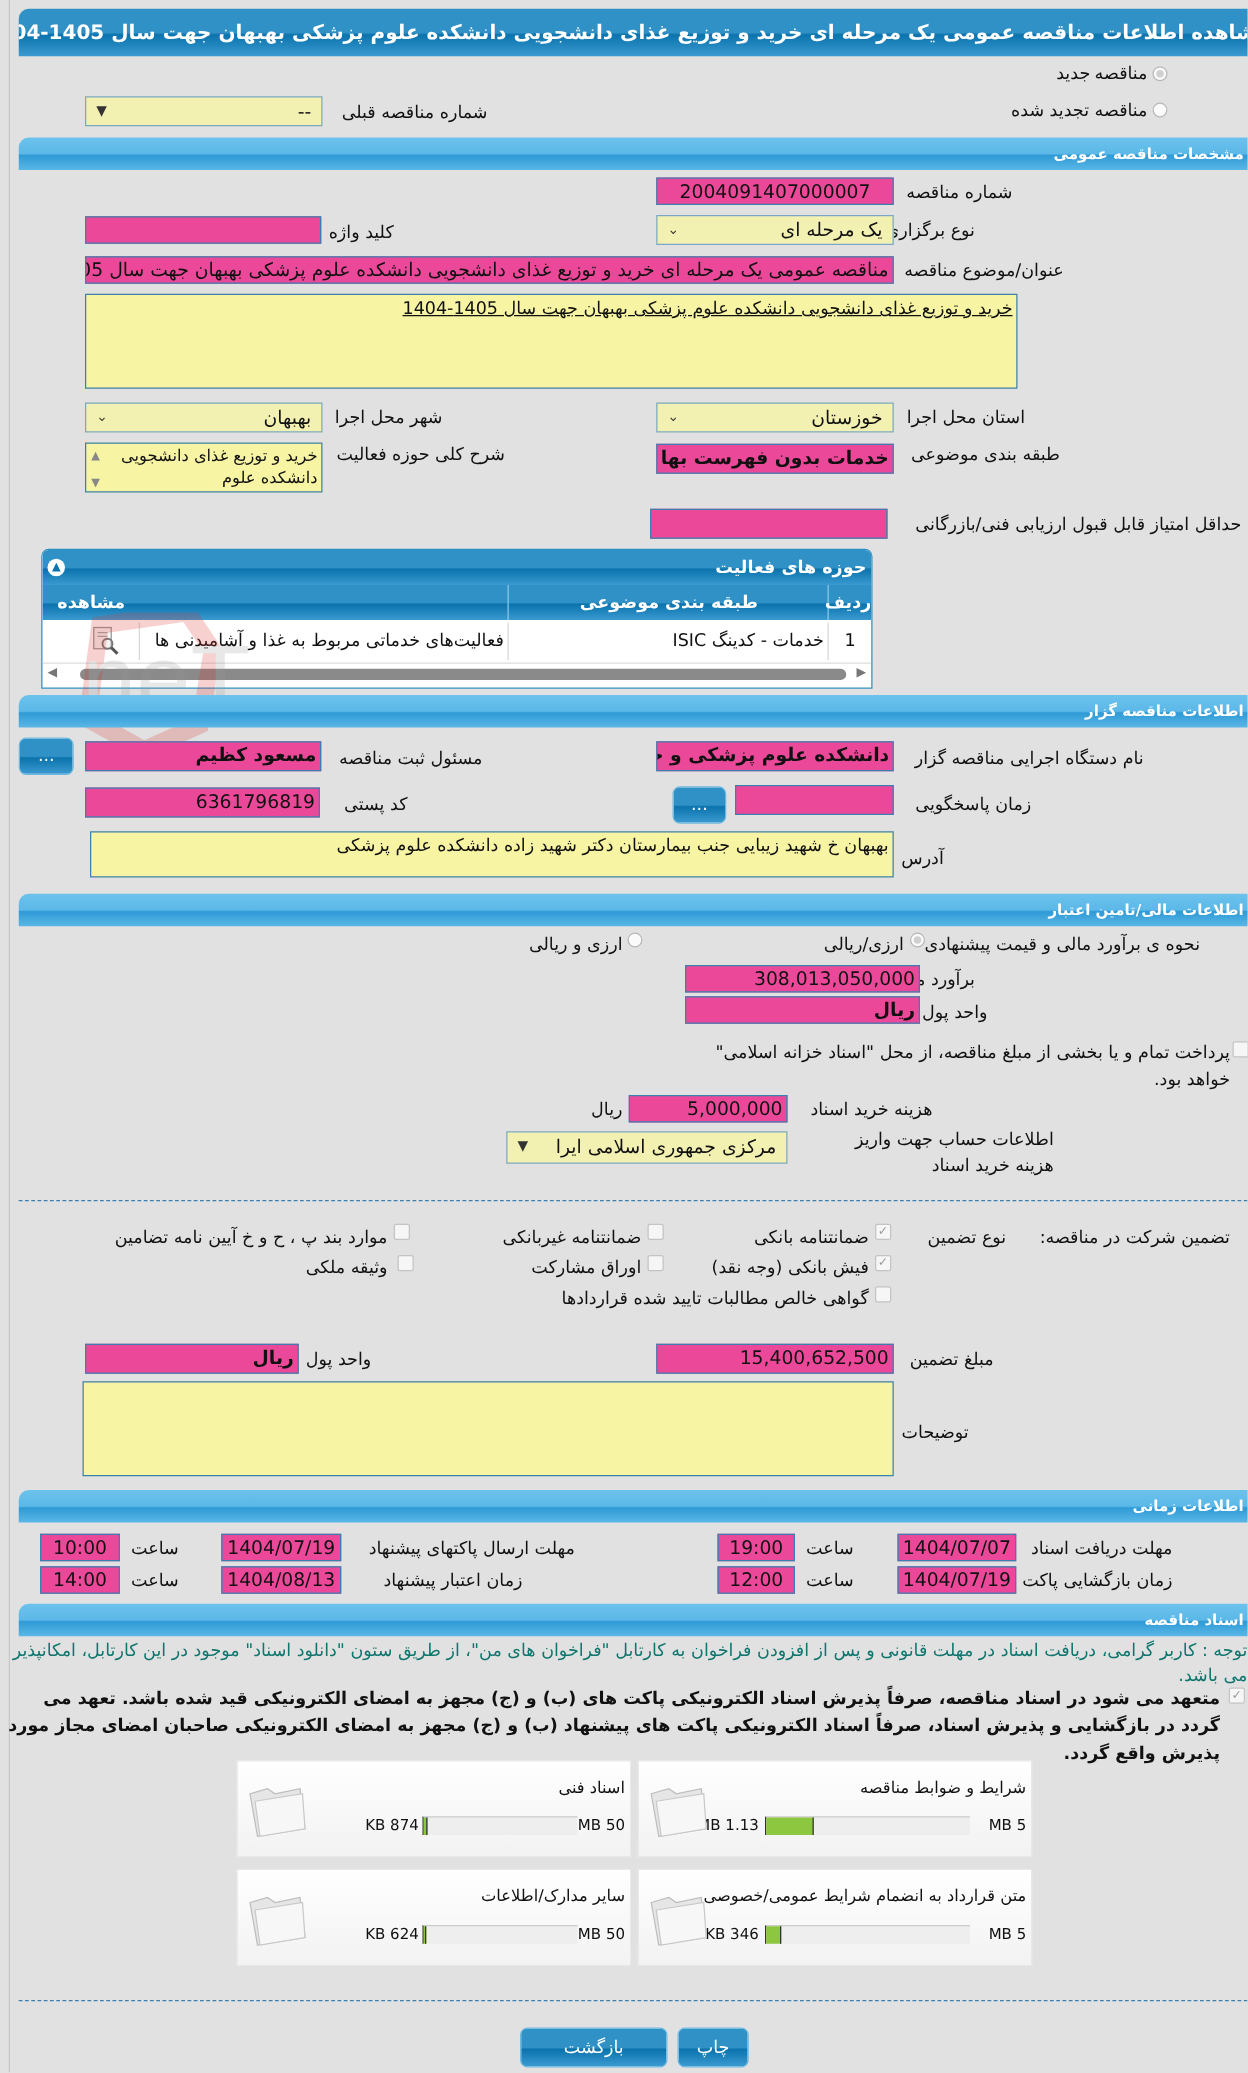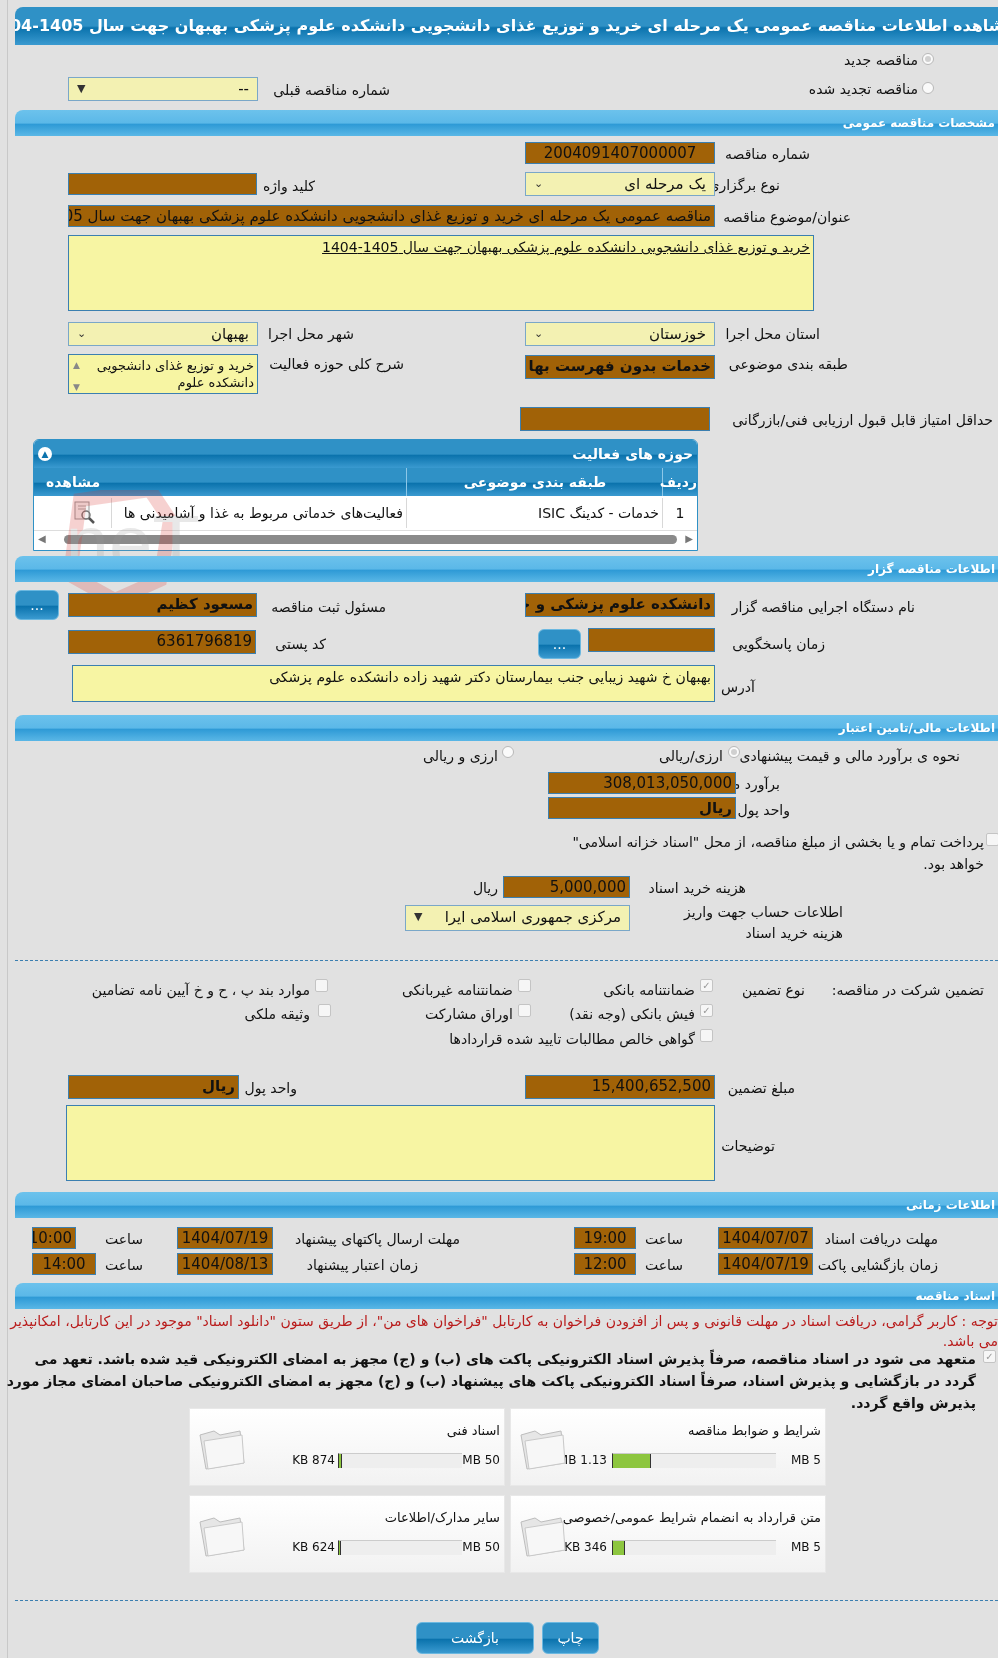--- a/index.html
+++ b/index.html
@@ -3,21 +3,21 @@
 <meta charset="utf-8">
 <style>
   html,body{margin:0;padding:0;}
   body{width:998px;height:1658px;background:#e1e1e1;font-family:"DejaVu Sans","Liberation Sans",sans-serif;font-size:14px;color:#111;position:relative;overflow:hidden;direction:rtl;}
   .leftline{position:absolute;left:7px;top:0;width:1px;height:1658px;background:#c8c8c8;}
   .titlebar{position:absolute;left:15px;top:7px;width:990px;height:38px;border-radius:8px 0 0 0;background:linear-gradient(#2f91c6 0%,#2f91c6 50%,#0b73ad 55%,#3a9ad0 100%);color:#fff;font-weight:bold;font-size:16px;line-height:38px;white-space:nowrap;overflow:hidden;padding-right:0;}
   .titlebar span{position:absolute;right:0;top:0;}
   .sec{position:absolute;left:15px;width:990px;height:26px;border-radius:8px 0 0 0;background:linear-gradient(#6cc2ec 0%,#5bb8e8 50%,#2e9ad6 55%,#5ab7e6 100%);color:#fff;font-size:12px;font-weight:bold;line-height:26px;}
   .sec span{position:absolute;right:10px;top:0;}
   .lbl{position:absolute;font-size:14px;white-space:nowrap;line-height:20px;}
-  .inp{position:absolute;background:#a16207;border:1px solid #3b7fb0;height:22px;box-sizing:border-box;font-size:15px;line-height:20px;padding:0 3px;white-space:nowrap;overflow:hidden;text-align:right;}
+  .inp{position:absolute;background:#ec4899;border:1px solid #3b7fb0;height:22px;box-sizing:border-box;font-size:15px;line-height:20px;padding:0 3px;white-space:nowrap;overflow:hidden;text-align:right;}
   .inp.c{text-align:center;}
   .inp.bold{font-weight:bold;}
   .sel{position:absolute;background:#f3f1b2;border:1px solid #7aa7c8;height:24px;box-sizing:border-box;font-size:15px;line-height:22px;padding:0 8px;white-space:nowrap;overflow:hidden;}
   .sel .arrow{position:absolute;left:8px;top:0;font-size:11px;color:#333;}
   .sel .val{position:absolute;right:8px;top:0;}
   .ta{position:absolute;background:#f7f5a3;border:1px solid #3b7fb0;box-sizing:border-box;font-size:14px;line-height:18px;padding:2px 3px;overflow:hidden;text-align:right;}
   .radio{position:absolute;width:12px;height:12px;border-radius:50%;border:1px solid #b8b8b8;background:#fafafa;box-sizing:border-box;}
   .radio.on::after{content:"";position:absolute;left:2px;top:2px;width:6px;height:6px;border-radius:50%;background:#d0d0d0;}
   .chk{position:absolute;width:13px;height:13px;border:1px solid #c4c4c4;background:#f6f6f6;box-sizing:border-box;border-radius:2px;font-size:10px;line-height:11px;text-align:center;color:#9a9a9a;}
   .btn{position:absolute;background:linear-gradient(#2f91c6 0%,#2f91c6 50%,#0b73ad 55%,#3a9ad0 100%);border:1px solid #6bb8e0;border-radius:6px;color:#fff;text-align:center;box-sizing:border-box;font-size:14px;}
@@ -29,33 +29,33 @@
   .th{position:absolute;top:0;height:28px;text-align:center;border-left:1px solid #8cc7e8;}
   .td{position:absolute;top:58px;height:30px;line-height:30px;font-size:14px;border-left:1px solid #d8d8d8;}
   .watermark{position:absolute;left:60px;top:490px;width:600px;height:110px;opacity:.22;pointer-events:none;}
   .doccard{position:absolute;width:316px;height:78px;background:linear-gradient(#ffffff,#f2f2f2);border:1px solid #e8e8e8;box-sizing:border-box;}
   .doccard .name{position:absolute;right:4px;top:14px;font-size:13px;white-space:nowrap;}
   .doccard .bar{position:absolute;top:44px;width:163px;height:14px;background:#eee;border-left:1px solid #333;border-top:1px solid #ccc;}
   .doccard .fill{position:absolute;left:0;top:0;height:14px;background:#8dc63f;border-right:1px solid #333;}
   .doccard .max{position:absolute;right:4px;top:44px;font-size:12px;}
   .doccard .size{position:absolute;top:44px;font-size:12px;white-space:nowrap;}
   .doccard .folder{position:absolute;left:6px;top:12px;width:52px;height:52px;}
-  .red{color:#b91c1c;}
+  .red{color:#0f766e;}
 </style>
 </head>
 <body>
 
 <div class="leftline"></div>
 
 <div class="titlebar">
   <span style="right:-10px;">مشاهده اطلاعات مناقصه عمومی یک مرحله ای خرید و توزیع غذای دانشجویی دانشکده علوم پزشکی بهبهان جهت سال 1405-1404</span>
 </div>
 
 <div class="radio on" style="left:922px;top:53px;"></div>
-<div class="lbl" style="right:80px;top:50px;">مناقصه جدید</div>
+<div class="lbl" style="right:80px;top:50px;font-family:Liberation Serif, serif;">مناقصه جدید</div>
 <div class="radio" style="left:922px;top:82px;"></div>
 <div class="lbl" style="right:80px;top:79px;">مناقصه تجدید شده</div>
 <div class="lbl" style="right:608px;top:80px;">شماره مناقصه قبلی</div>
 <div class="sel" style="left:68px;top:77px;width:190px;">
   <span class="arrow">▼</span>
   <span class="val">--</span>
 </div>
 
 <div class="sec" style="top:110px;">
     <span>مشخصات مناقصه عمومی</span>
@@ -217,21 +217,21 @@
   </div>
 
 <div class="lbl" style="right:60px;top:1229px;">مهلت دریافت اسناد</div>
 <div class="inp c" style="left:718px;top:1227px;width:95px;">1404/07/07</div>
 <div class="lbl" style="right:315px;top:1229px;">ساعت</div>
 <div class="inp c" style="left:574px;top:1227px;width:62px;">19:00</div>
 
 <div class="lbl" style="right:538px;top:1229px;">مهلت ارسال پاکتهای پیشنهاد</div>
 <div class="inp c" style="left:177px;top:1227px;width:96px;">1404/07/19</div>
 <div class="lbl" style="right:855px;top:1229px;">ساعت</div>
-<div class="inp c" style="left:32px;top:1227px;width:44px;">10:00</div>
+<div class="inp c" style="left:32px;top:1227px;width:64px;">10:00</div>
 
 <div class="lbl" style="right:60px;top:1255px;">زمان بازگشایی پاکت ها</div>
 <div class="inp c" style="left:718px;top:1253px;width:95px;">1404/07/19</div>
 <div class="lbl" style="right:315px;top:1255px;">ساعت</div>
 <div class="inp c" style="left:574px;top:1253px;width:62px;">12:00</div>
 
 <div class="lbl" style="right:580px;top:1255px;">زمان اعتبار پیشنهاد</div>
 <div class="inp c" style="left:177px;top:1253px;width:96px;">1404/08/13</div>
 <div class="lbl" style="right:855px;top:1255px;">ساعت</div>
 <div class="inp c" style="left:32px;top:1253px;width:64px;">14:00</div>

